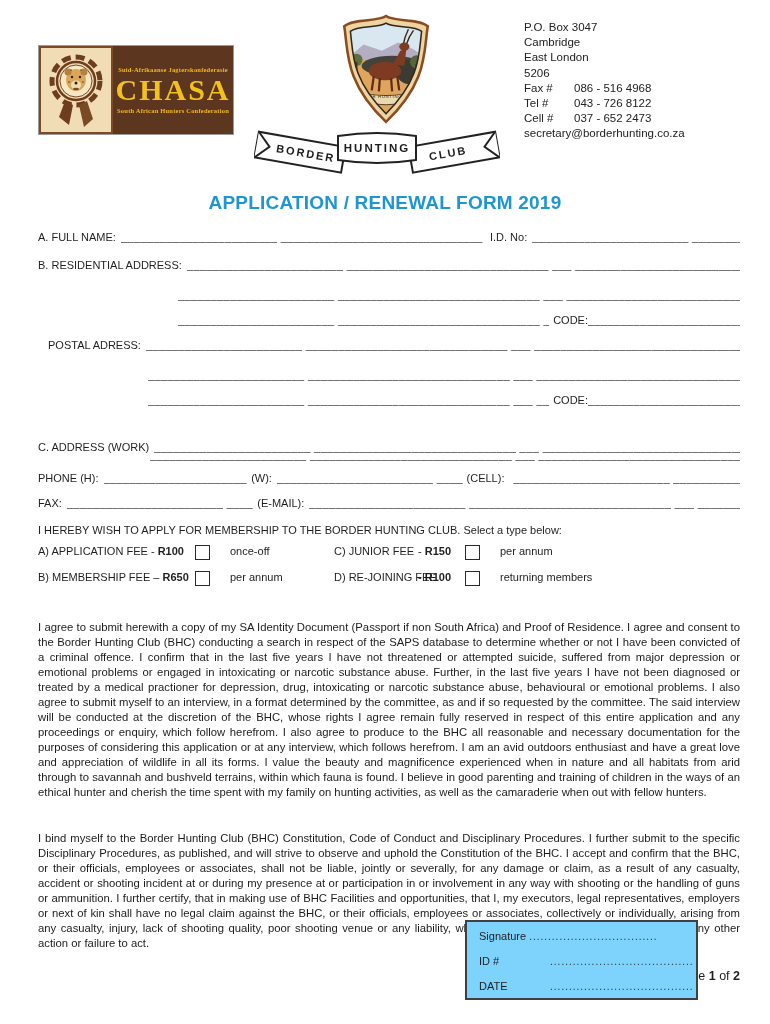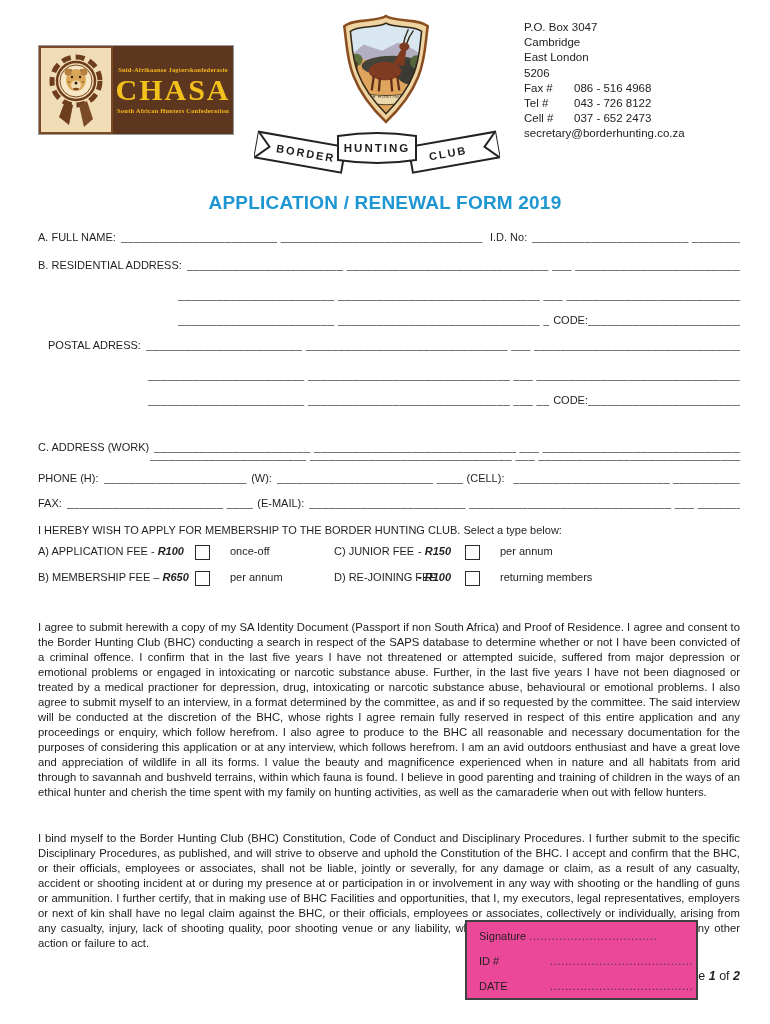--- a/index.html
+++ b/index.html
@@ -42,30 +42,30 @@
 
   
   .intro{position:absolute;left:38px;top:524px;font-size:11px;}
   .feerow{position:absolute;left:38px;right:30px;height:17px;font-size:11px;}
   .feerow .name1{position:absolute;left:0;}
   .feerow .cb1{left:157px;} .feerow .note1{position:absolute;left:192px;}
   .feerow .name2{position:absolute;left:280px;margin-left:16px;}
   .feerow .amt2{position:absolute;left:380px;}
   .feerow .cb2{left:427px;} .feerow .note2{position:absolute;left:462px;}
   .checkbox{position:absolute;top:0px;width:13px;height:13px;border:1.5px solid #2a2a2a;background:#fff;box-sizing:content-box;}
-  .bold{font-weight:bold;font-style:italic;}
+  .bold{font-weight:bold;}
 
   
   .para{position:absolute;left:38px;width:702px;font-size:11.3px;line-height:15px;
         text-align:justify;color:#1c1c1c;margin-top:20px;}
   .para1{top:600px;} .para2{top:811px;}
 
   
   .sigbox{position:absolute;left:465px;top:920px;width:229px;height:76px;border:2px solid #404040;
-          background:#ec4899;z-index:3;font-size:11px;}
+          background:#7dd3fc;z-index:3;font-size:11px;}
   .sigrow{position:absolute;left:12px;white-space:nowrap;}
   .sigrow .dots{letter-spacing:1px;color:#333;font-size:10px;}
   .sigrow.r1{top:8px;} .sigrow.r2{top:33px;} .sigrow.r3{top:58px;}
   .sigrow .slbl{display:inline-block;}
   .sigrow.r2 .slbl,.sigrow.r3 .slbl{width:68px;}
   .footer{position:absolute;top:969px;right:30px;font-size:12.5px;z-index:1;color:#1f1f1f;white-space:nowrap;}
 </style>
 </head>
 <body>
 

